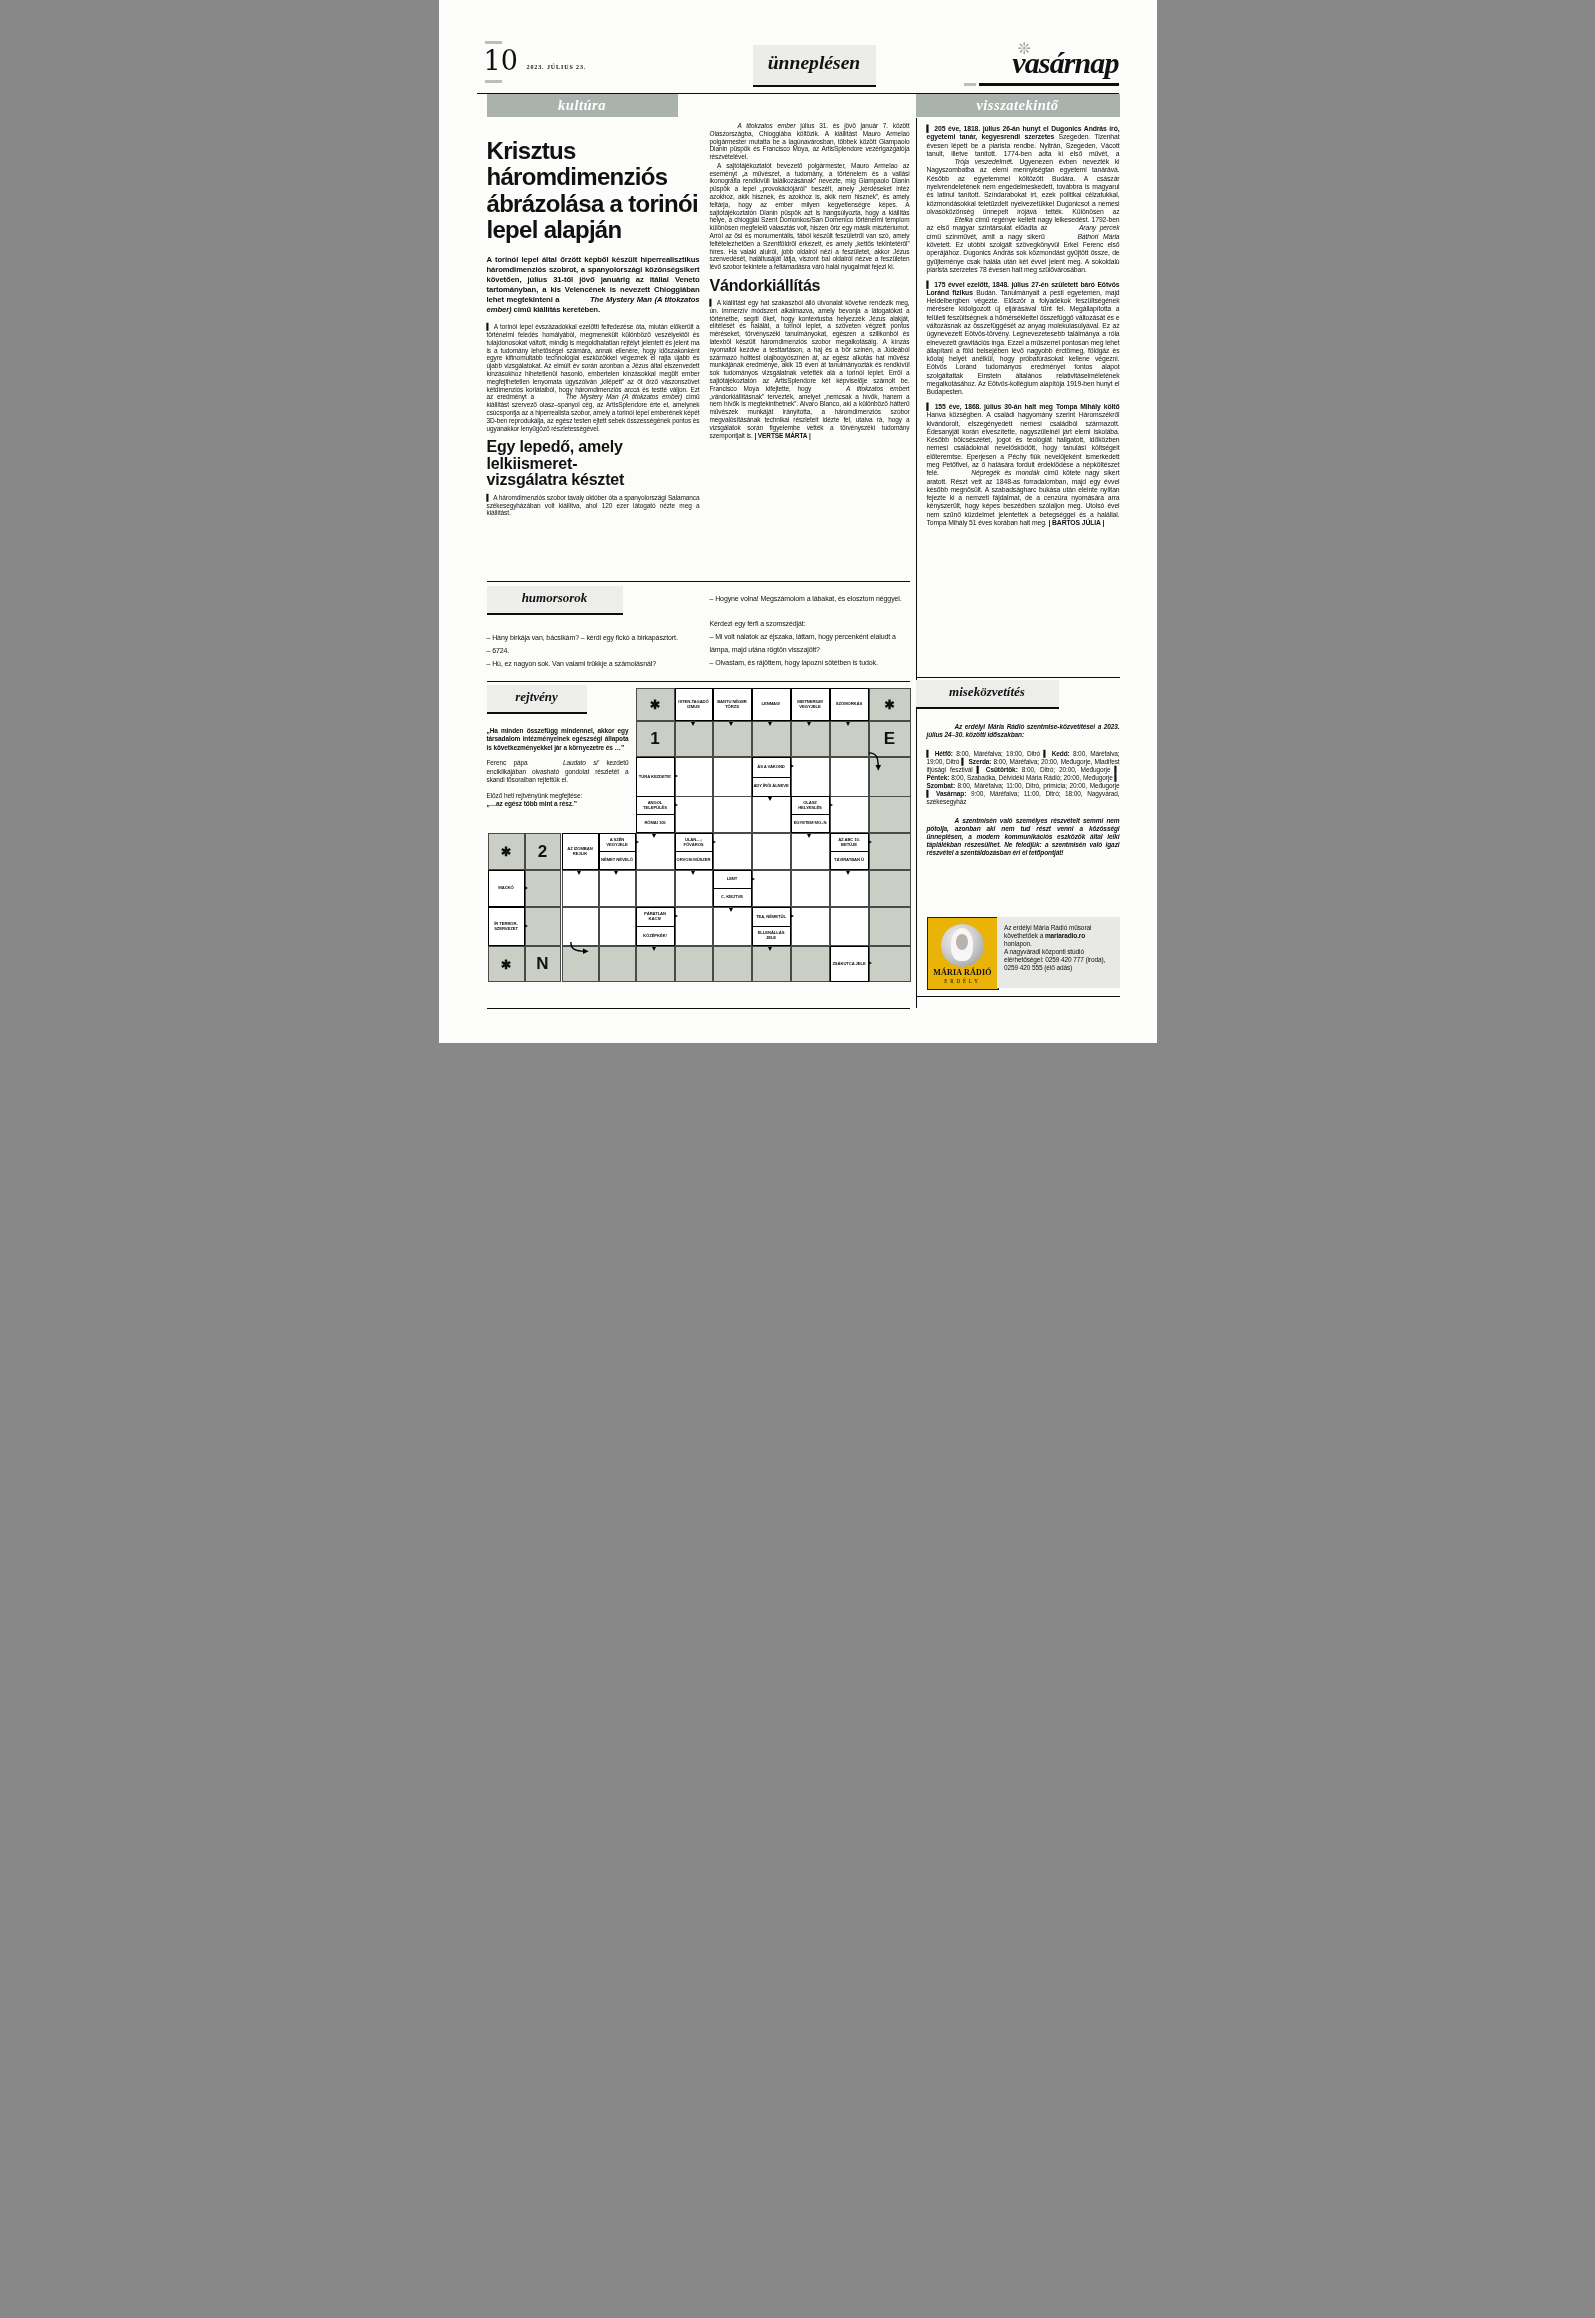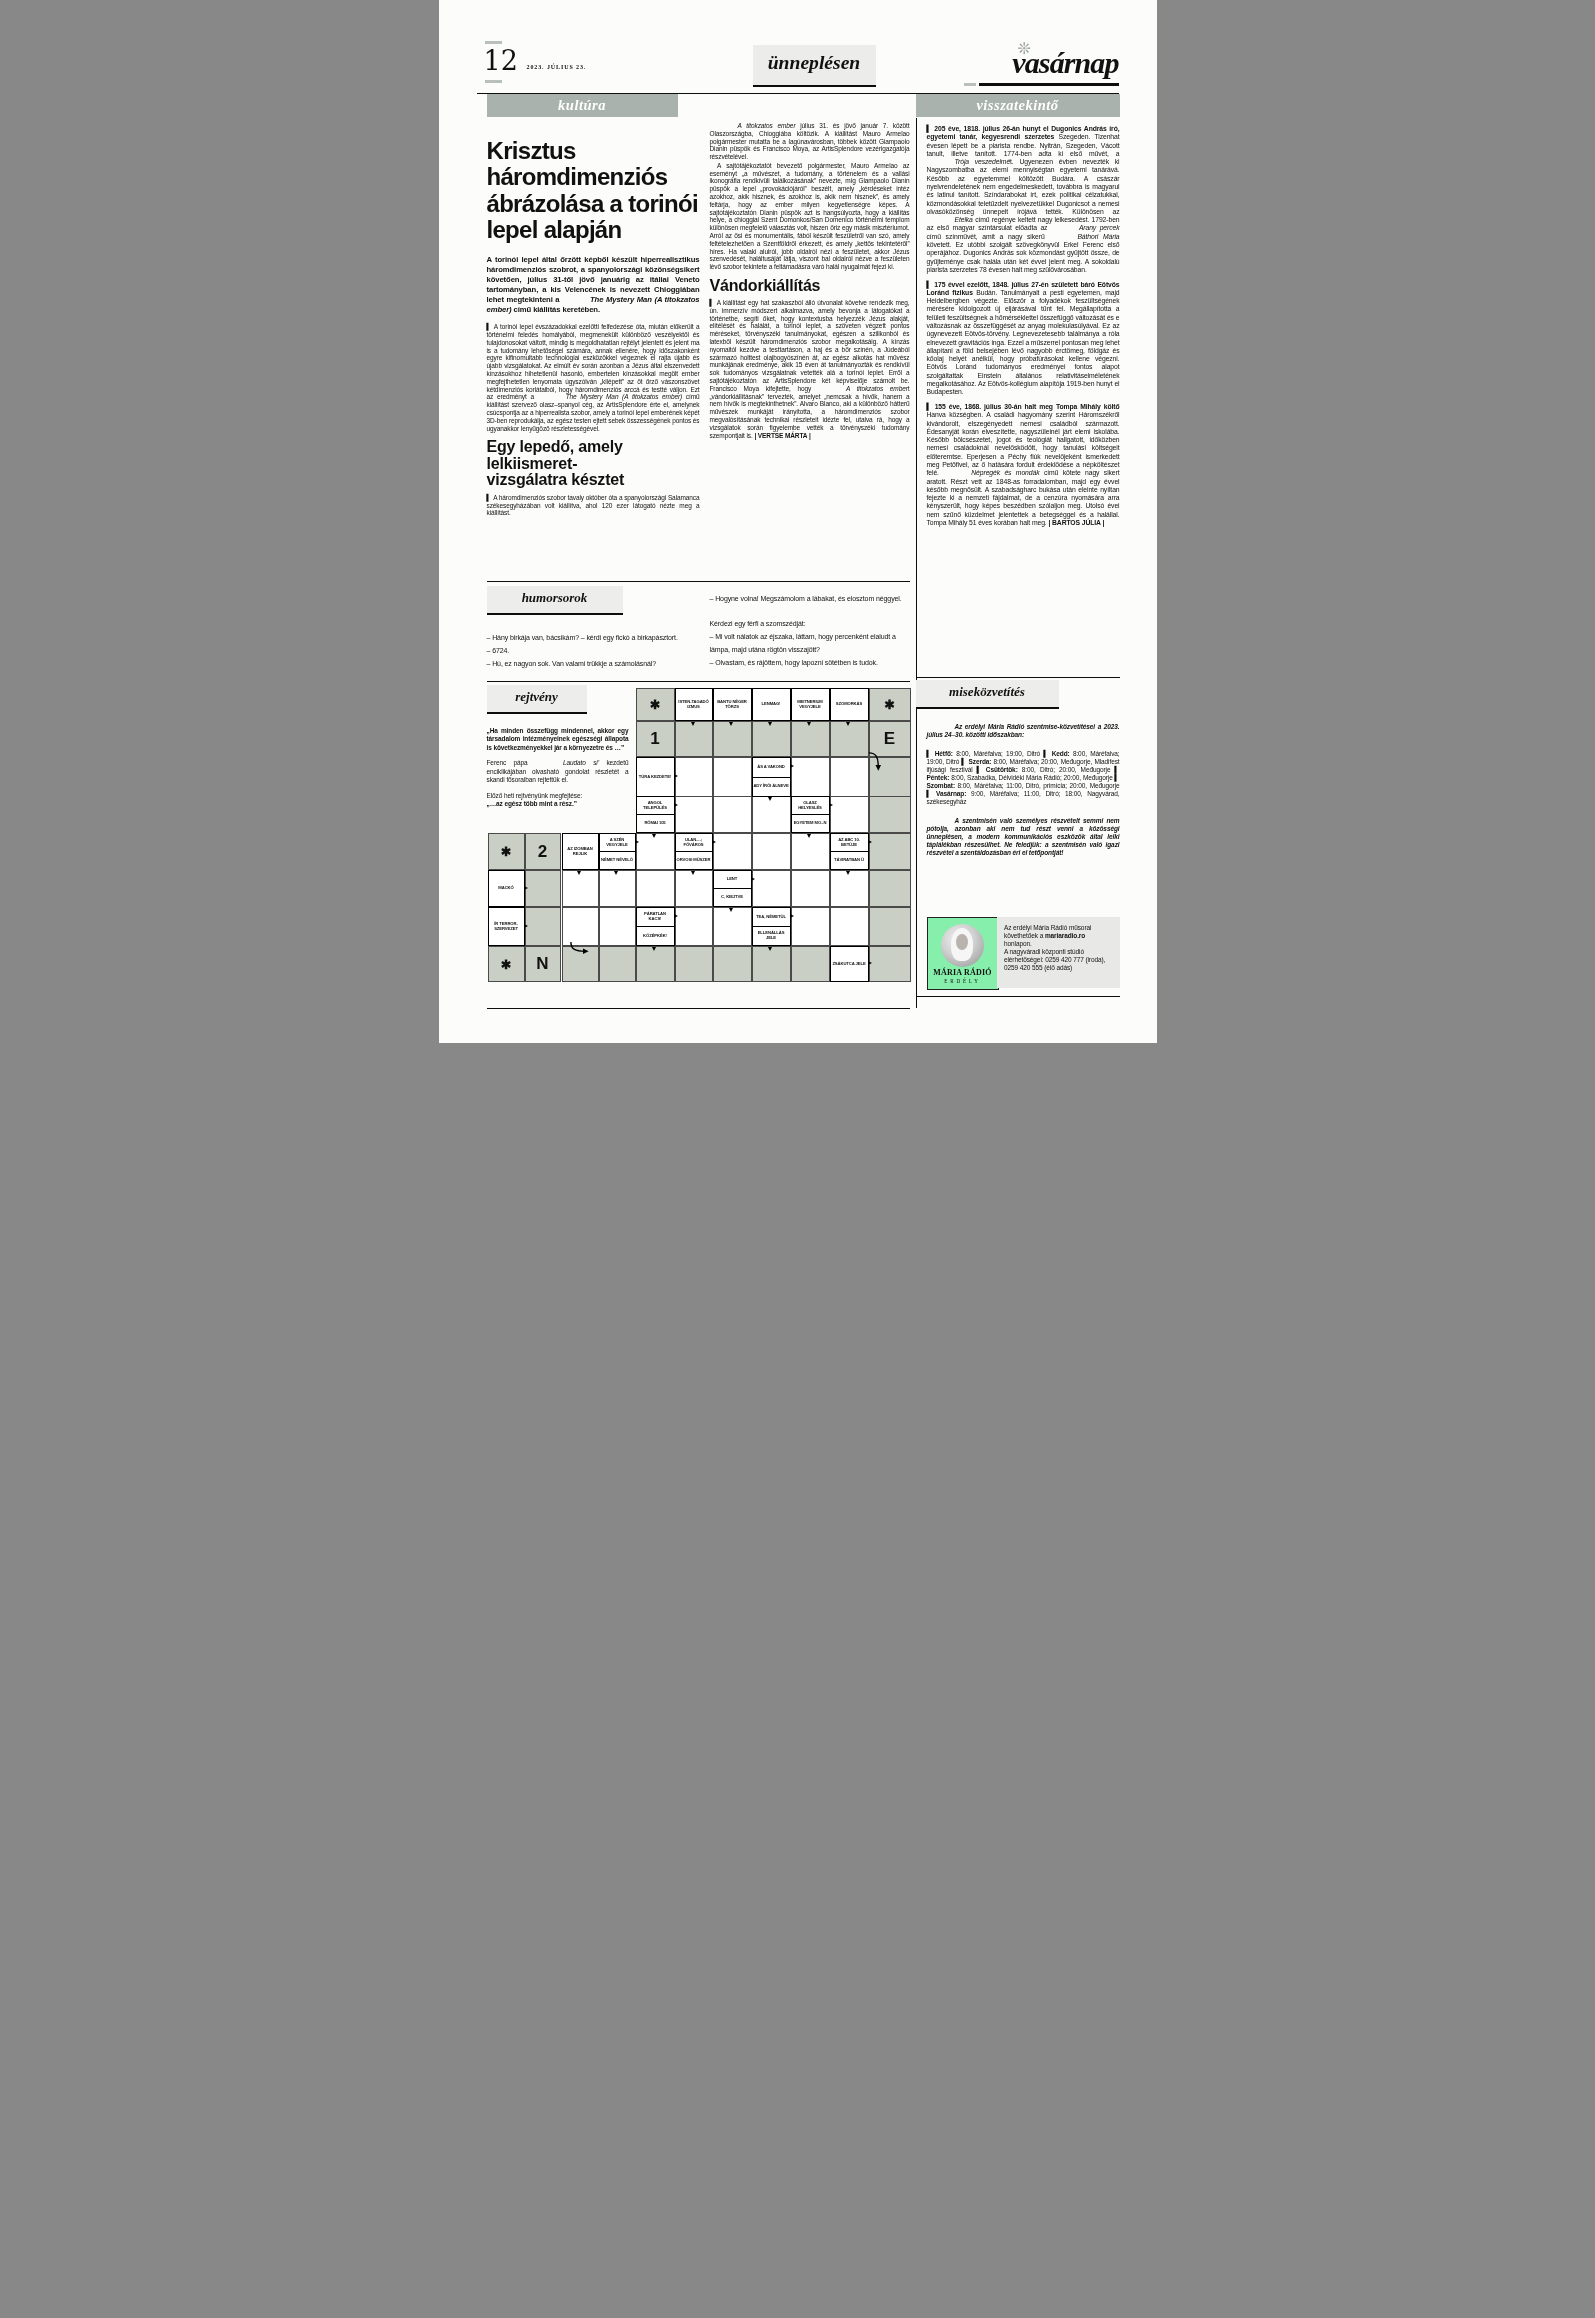--- a/index.html
+++ b/index.html
@@ -58,37 +58,37 @@
   .cw .sec+.sec{border-top:0.7px solid #000;}
   .arr-down{position:absolute;top:0;left:50%;margin-left:-2.8px;width:0;height:0;z-index:3;
             border-left:2.8px solid transparent;border-right:2.8px solid transparent;border-top:4.2px solid #000;}
   .arr-right{position:absolute;right:-4.2px;top:50%;margin-top:-2.8px;width:0;height:0;z-index:4;
              border-top:2.8px solid transparent;border-bottom:2.8px solid transparent;border-left:4.2px solid #000;}
   .curve{position:absolute;z-index:5;}
   
   .mise-text{font-size:6.5px;line-height:1.25;text-align:justify;letter-spacing:-0.1px;}
   .mise-text p{margin:0;}
   .radio-gray{background:#e8e8e6;}
-  .radio-box{border:0.7px solid #222;background:#86efac;}
+  .radio-box{border:0.7px solid #222;background:#eab308;}
   .rlogo-circle{position:absolute;left:13px;top:5.6px;width:43px;height:43px;border-radius:50%;
      background:radial-gradient(circle at 40% 35%,#f2f2f2 0%,#cfcfcf 45%,#8f8f8f 100%);overflow:hidden;}
   .veil{position:absolute;left:10.3px;top:4.7px;width:22.4px;height:33px;background:#f6f6f6;border-radius:50% 50% 40% 40%;}
   .face{position:absolute;left:15px;top:10.3px;width:12px;height:16px;background:#b9b3ad;border-radius:50%;}
   .rlogo-title{position:absolute;left:0;right:0;top:50px;text-align:center;
      font-family:"Liberation Serif",serif;font-weight:bold;font-size:8px;letter-spacing:0.2px;}
   .rlogo-sub{position:absolute;left:0;right:0;top:60px;text-align:center;
      font-family:"Liberation Serif",serif;font-size:5.1px;letter-spacing:2.8px;}
 </style>
 </head>
 <body>
 
 <div class="page">
 
   <div class="abs tick" style="left:46px;top:41px;width:17px;"></div>
-  <div class="abs pagenum" style="left:45px;top:47px;">12</div>
+  <div class="abs pagenum" style="left:45px;top:47px;">10</div>
   <div class="abs tick" style="left:46px;top:80px;width:17px;"></div>
   <div class="abs date" style="left:88px;top:64px;">2023. JÚLIUS 23.</div>
 
   <div class="abs freebox" style="left:314px;top:45px;width:123px;height:40px;">
     <span>ünneplésen</span>
   </div>
 
   <div class="abs sun" style="left:579px;top:39px;">❊</div>
   <div class="abs brand" style="right:38px;top:48px;">vasárnap</div>
   <div class="abs brandtick" style="right:181px;top:83px;"></div>

